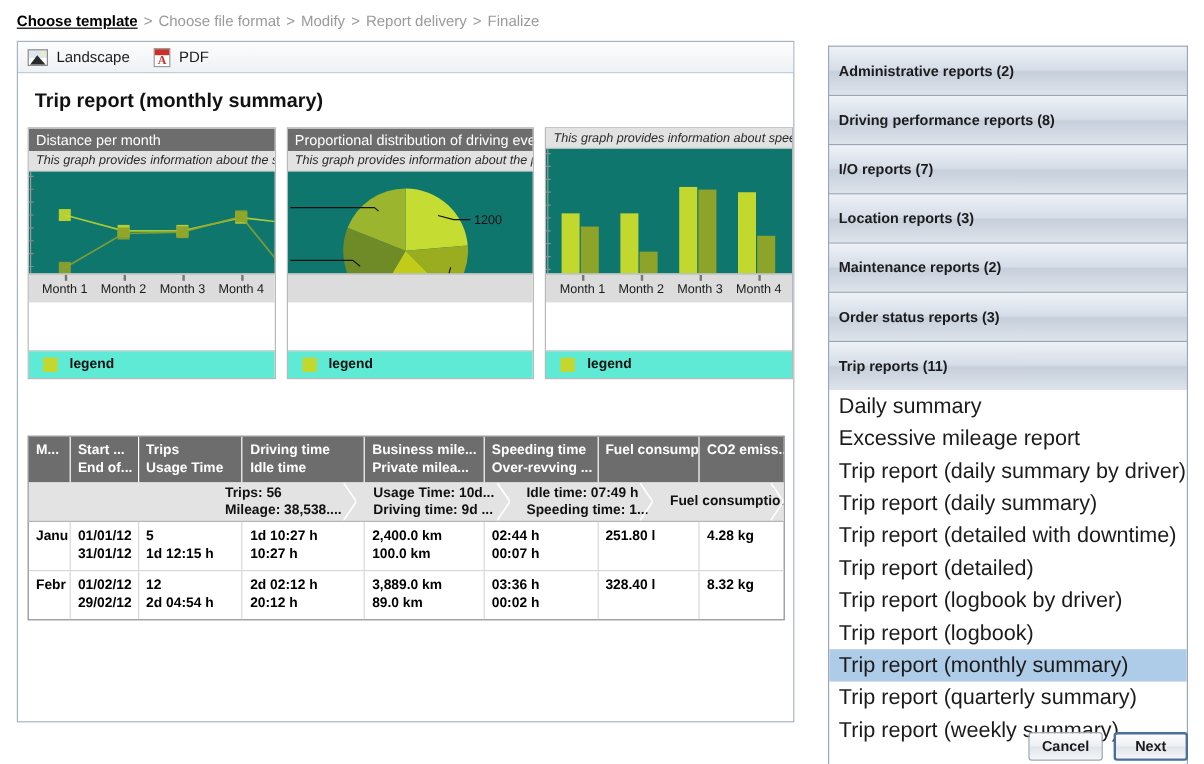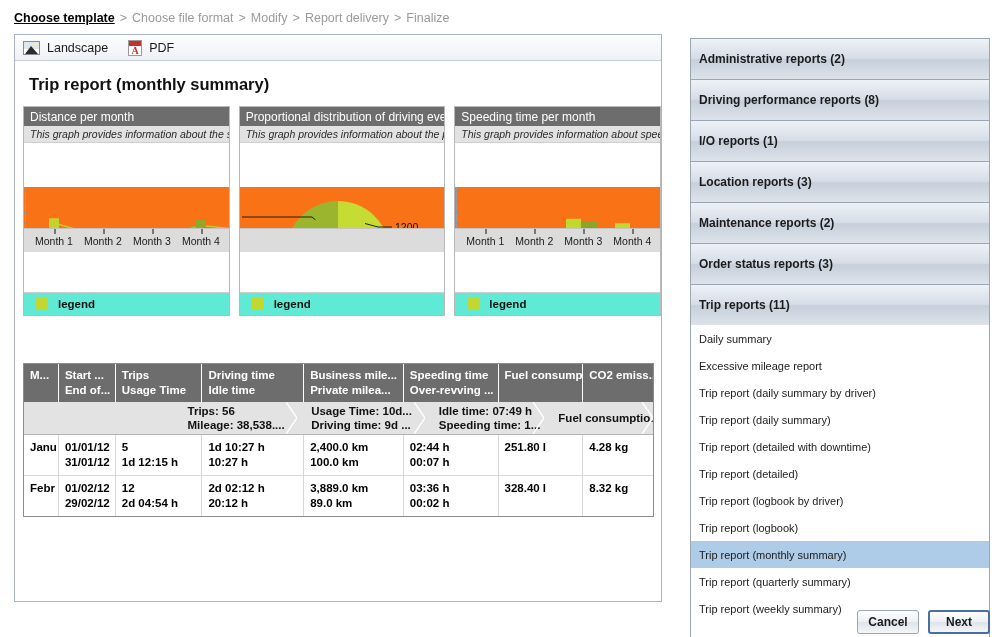--- a/index.html
+++ b/index.html
@@ -94,21 +94,21 @@
     height: 19px; box-sizing: border-box;
     white-space: nowrap; overflow: hidden;
   }
   .chart-sub {
     background: #e2e2e2; color: #2a2a2a;
     font-style: italic; font-size: 10.5px;
     padding: 2px 0 2px 6px; height: 17px; box-sizing: border-box;
     white-space: nowrap; overflow: hidden;
     border-bottom: 1px solid #cfcfcf;
   }
-  .chart-plot { flex: 1; position: relative; overflow: hidden; background:#f97316;margin-top:44px; }
+  .chart-plot { flex: 1; position: relative; overflow: hidden; background:#0f766e; }
   .chart-xaxis {
     height: 23px; background: #dcdcdc;
     position: relative; font-size: 10.5px; color: #1a1a1a;
     border-top: 1px solid #c4c4c4; overflow: hidden; padding-left: 11px;
   }
   .chart-xaxis .xtick {
     position: absolute; top: 0; width: 2px; height: 5px; background: #767676;
   }
   .chart-xaxis .xlab {
     position: absolute; top: 6px; white-space: nowrap; transform: translateX(-50%);
@@ -185,21 +185,21 @@
   }
   .acc-header.last { border-bottom: 1px solid #9aa6b5; }
   #acc-body {
     border: 1px solid #9aa6b5;
     border-top: none; border-bottom: none;
     background: #ffffff;
     height: 362px; overflow: hidden;
   }
   .acc-item {
     height: 27px; display: flex; align-items: center;
-    padding-left: 8px; font-size: 11px; color: #1b1b1b;
+    padding-left: 8px; font-size: 18px; color: #1b1b1b;
     box-sizing: border-box;
   }
   .acc-item.selected { background: #aecbe8; }
 
   
   #footer-buttons {
     position: absolute; right: 13px; top: 610px;
     display: flex; gap: 9px;
   }
   .btn {
@@ -304,21 +304,20 @@
               <text x="-1" y="33.5" text-anchor="end" font-size="10.5" fill="#111" font-family="&quot;Liberation Sans&quot;, sans-serif">964</text>
             </svg>
           </div>
           <div class="chart-xaxis"></div>
           <div class="chart-legend">
             <span class="sw"></span>
             <span class="lg">legend</span>
           </div>
         </div>
         <div class="chart-card">
-          <div class="chart-head">Speeding time per month</div>
           <div class="chart-sub">This graph provides information about speeding t</div>
           <div class="chart-plot">
             <svg class="plot" width="213" height="128">
               <line x1="1.5" y1="0" x2="1.5" y2="128" stroke="#9a9a9a" stroke-width="1"></line>
               <line x1="0" y1="4" x2="4" y2="4" stroke="#8d8d8d" stroke-width="1"></line>
               <line x1="0" y1="14.727272727272727" x2="4" y2="14.727272727272727" stroke="#8d8d8d" stroke-width="1"></line>
               <line x1="0" y1="25.454545454545453" x2="4" y2="25.454545454545453" stroke="#8d8d8d" stroke-width="1"></line>
               <line x1="0" y1="36.18181818181818" x2="4" y2="36.18181818181818" stroke="#8d8d8d" stroke-width="1"></line>
               <line x1="0" y1="46.90909090909091" x2="4" y2="46.90909090909091" stroke="#8d8d8d" stroke-width="1"></line>
               <line x1="0" y1="57.63636363636363" x2="4" y2="57.63636363636363" stroke="#8d8d8d" stroke-width="1"></line>
@@ -498,21 +497,21 @@
             </div>
           </div>
         </div>
     </div>
   </div>
 
   <div id="right-panel">
     <div id="acc-top">
         <div class="acc-header">Administrative reports (2)</div>
         <div class="acc-header">Driving performance reports (8)</div>
-        <div class="acc-header">I/O reports (1)</div>
+        <div class="acc-header">I/O reports (7)</div>
         <div class="acc-header">Location reports (3)</div>
         <div class="acc-header">Maintenance reports (2)</div>
         <div class="acc-header">Order status reports (3)</div>
         <div class="acc-header">Trip reports (11)</div>
       </div>
     <div id="acc-body">
         <div class="acc-item">Daily summary</div>
         <div class="acc-item">Excessive mileage report</div>
         <div class="acc-item">Trip report (daily summary by driver)</div>
         <div class="acc-item">Trip report (daily summary)</div>

